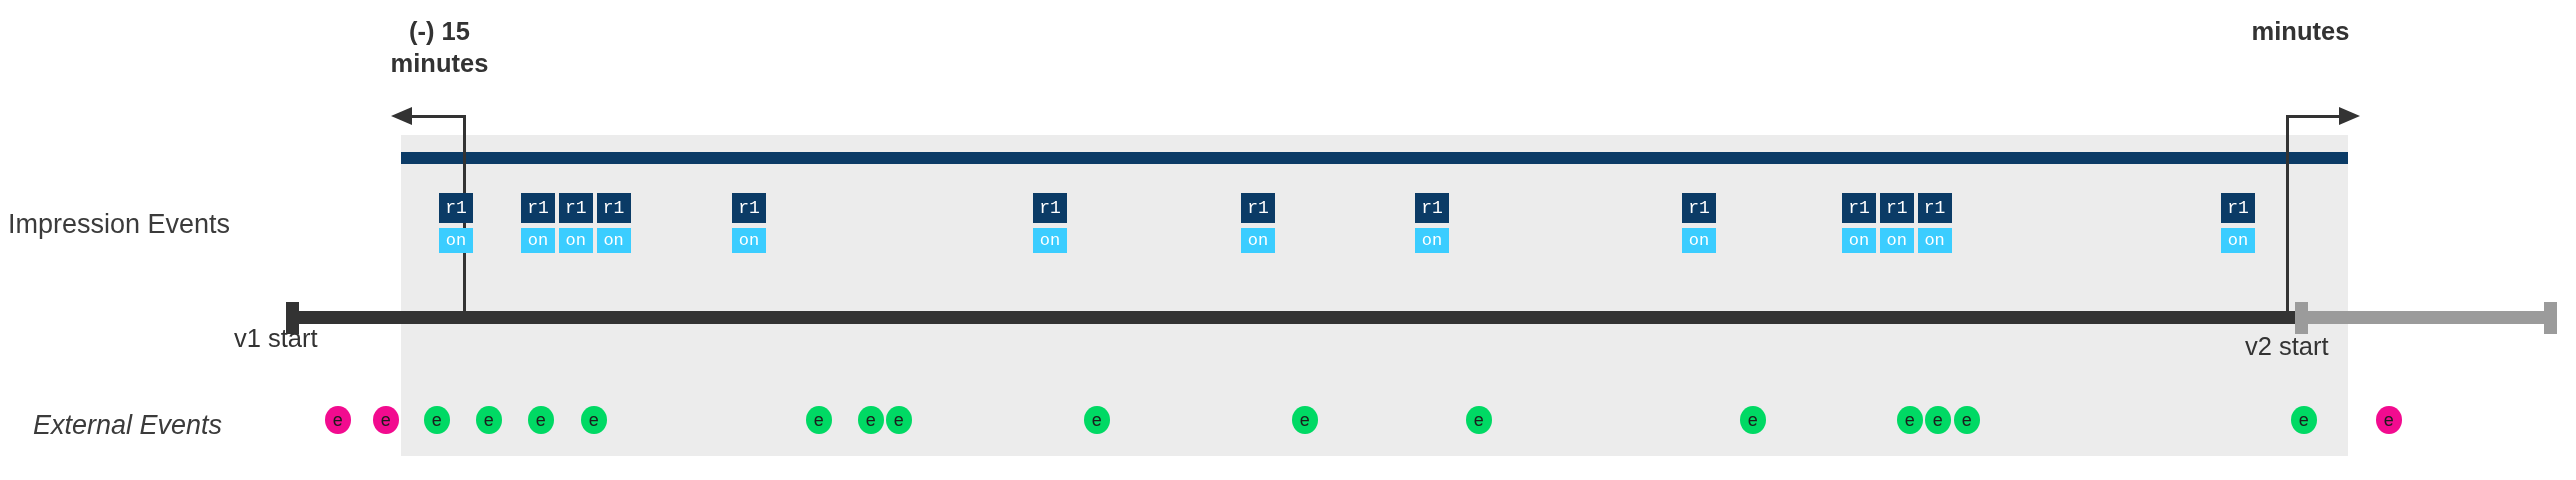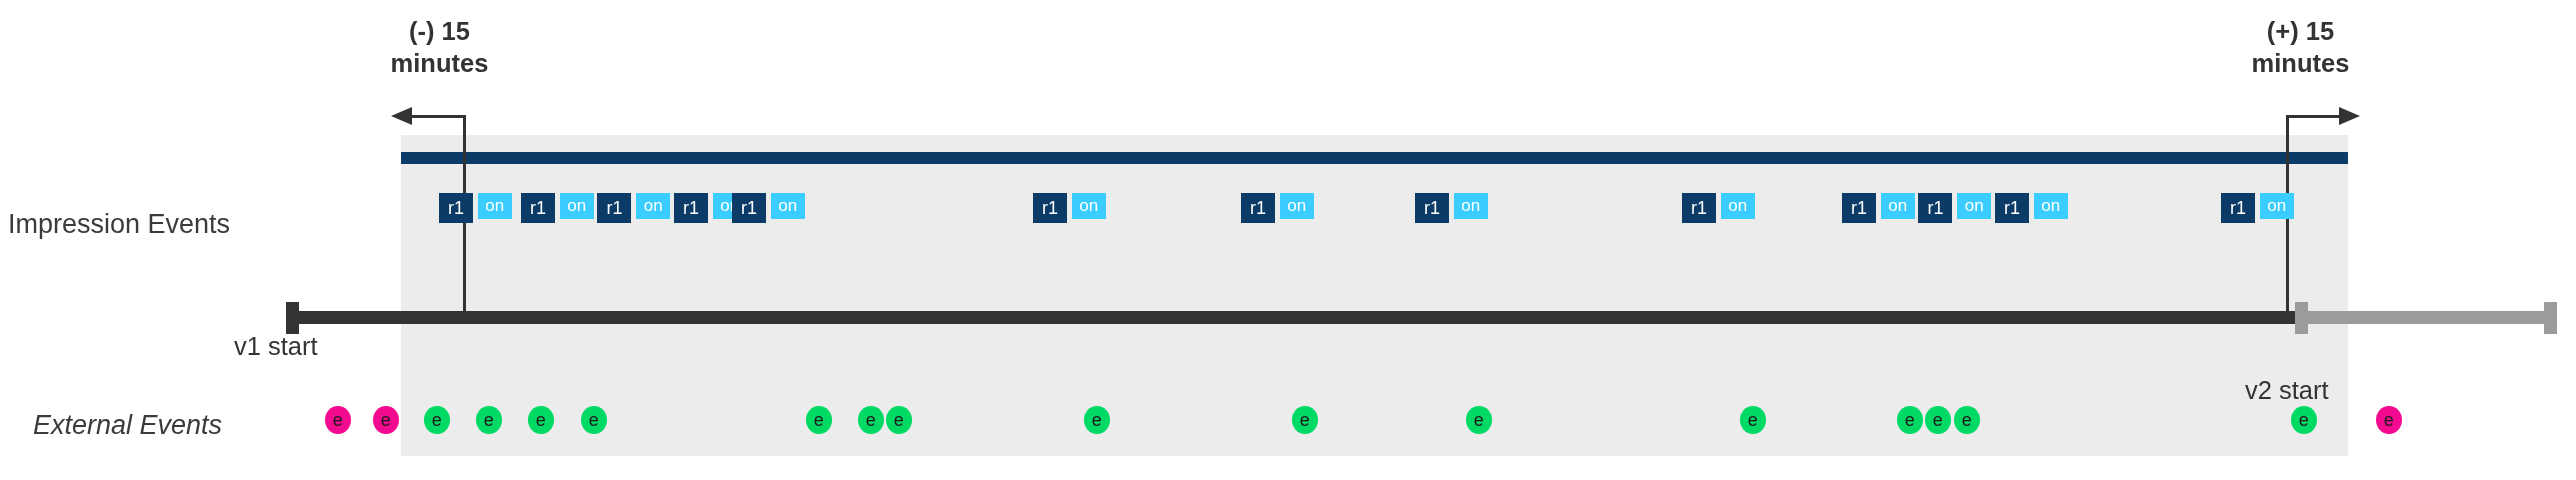--- a/index.html
+++ b/index.html
@@ -79,22 +79,23 @@
   }
 
   
   .chip-group {
     position: absolute;
     display: flex;
     gap: 3.8px;
   }
   .chip-col {
     display: flex;
-    flex-direction: row;
+    flex-direction: column;
     gap: 4.7px;
+    font-family: Liberation Mono, monospace;
   }
   .chip {
     width: 34px;
     height: 30px;
     display: flex;
     align-items: center;
     justify-content: center;
     font-size: 18px;
     color: #ffffff;
     line-height: 1;
@@ -158,21 +159,20 @@
     <div>(-) 15</div>
     <div>minutes</div>
   </div>
   <div class="arrow-wrap" style="left:391px; top:115px; width:74px;">
     <div class="arrow-stem" style="left:15px; width:58px;"></div>
     <div class="arrow-head left"></div>
   </div>
   <div class="guide-line" style="left:463px; top:115px; height:203px;"></div>
 
   <div class="annot" style="left:2206px; top:15px;">
-    <div>(+) 15</div>
     <div>minutes</div>
   </div>
   <div class="arrow-wrap" style="left:2286px; top:115px; width:74px;">
     <div class="arrow-stem" style="left:0; width:58px;"></div>
     <div class="arrow-head right"></div>
   </div>
   <div class="guide-line" style="left:2286px; top:115px; height:203px;"></div>
 
   <div class="row-label" style="left:8px; top:209px;">Impression Events</div>
 
@@ -244,26 +244,26 @@
       <div class="chip-group" style="left: 2221px; top: 193px;">
         <div class="chip-col">
           <div class="chip rule">r1</div>
           <div class="chip state">on</div>
         </div>
       </div>
     </div>
 
   <div class="tl-cap v1" style="left:286px; top:302px;"></div>
   <div class="tl-bar v1" style="left:286px; top:311px; width:2009px;"></div>
-  <div class="ver-label" style="left:234px; top:332px;">v1 start</div>
+  <div class="ver-label" style="left:234px; top:324px;">v1 start</div>
 
   <div class="tl-cap v2" style="left:2295px; top:302px;"></div>
   <div class="tl-bar v2" style="left:2295px; top:311px; width:262px;"></div>
   <div class="tl-cap v2" style="left:2544px; top:302px;"></div>
-  <div class="ver-label" style="left:2245px; top:332px;margin-top:44px;">v2 start</div>
+  <div class="ver-label" style="left:2245px; top:332px;">v2 start</div>
 
   <div class="row-label" style="left:33px; top:410px;font-style:italic;">External Events</div>
 
   <div id="external-layer">
       <div class="ev-dot magenta" style="left: 325px; top: 406px; background: rgb(242, 11, 143);">e</div>
       <div class="ev-dot magenta" style="left: 373px; top: 406px; background: rgb(242, 11, 143);">e</div>
       <div class="ev-dot green" style="left: 424px; top: 406px; background: rgb(0, 217, 100);">e</div>
       <div class="ev-dot green" style="left: 476px; top: 406px; background: rgb(0, 217, 100);">e</div>
       <div class="ev-dot green" style="left: 528px; top: 406px; background: rgb(0, 217, 100);">e</div>
       <div class="ev-dot green" style="left: 581px; top: 406px; background: rgb(0, 217, 100);">e</div>

